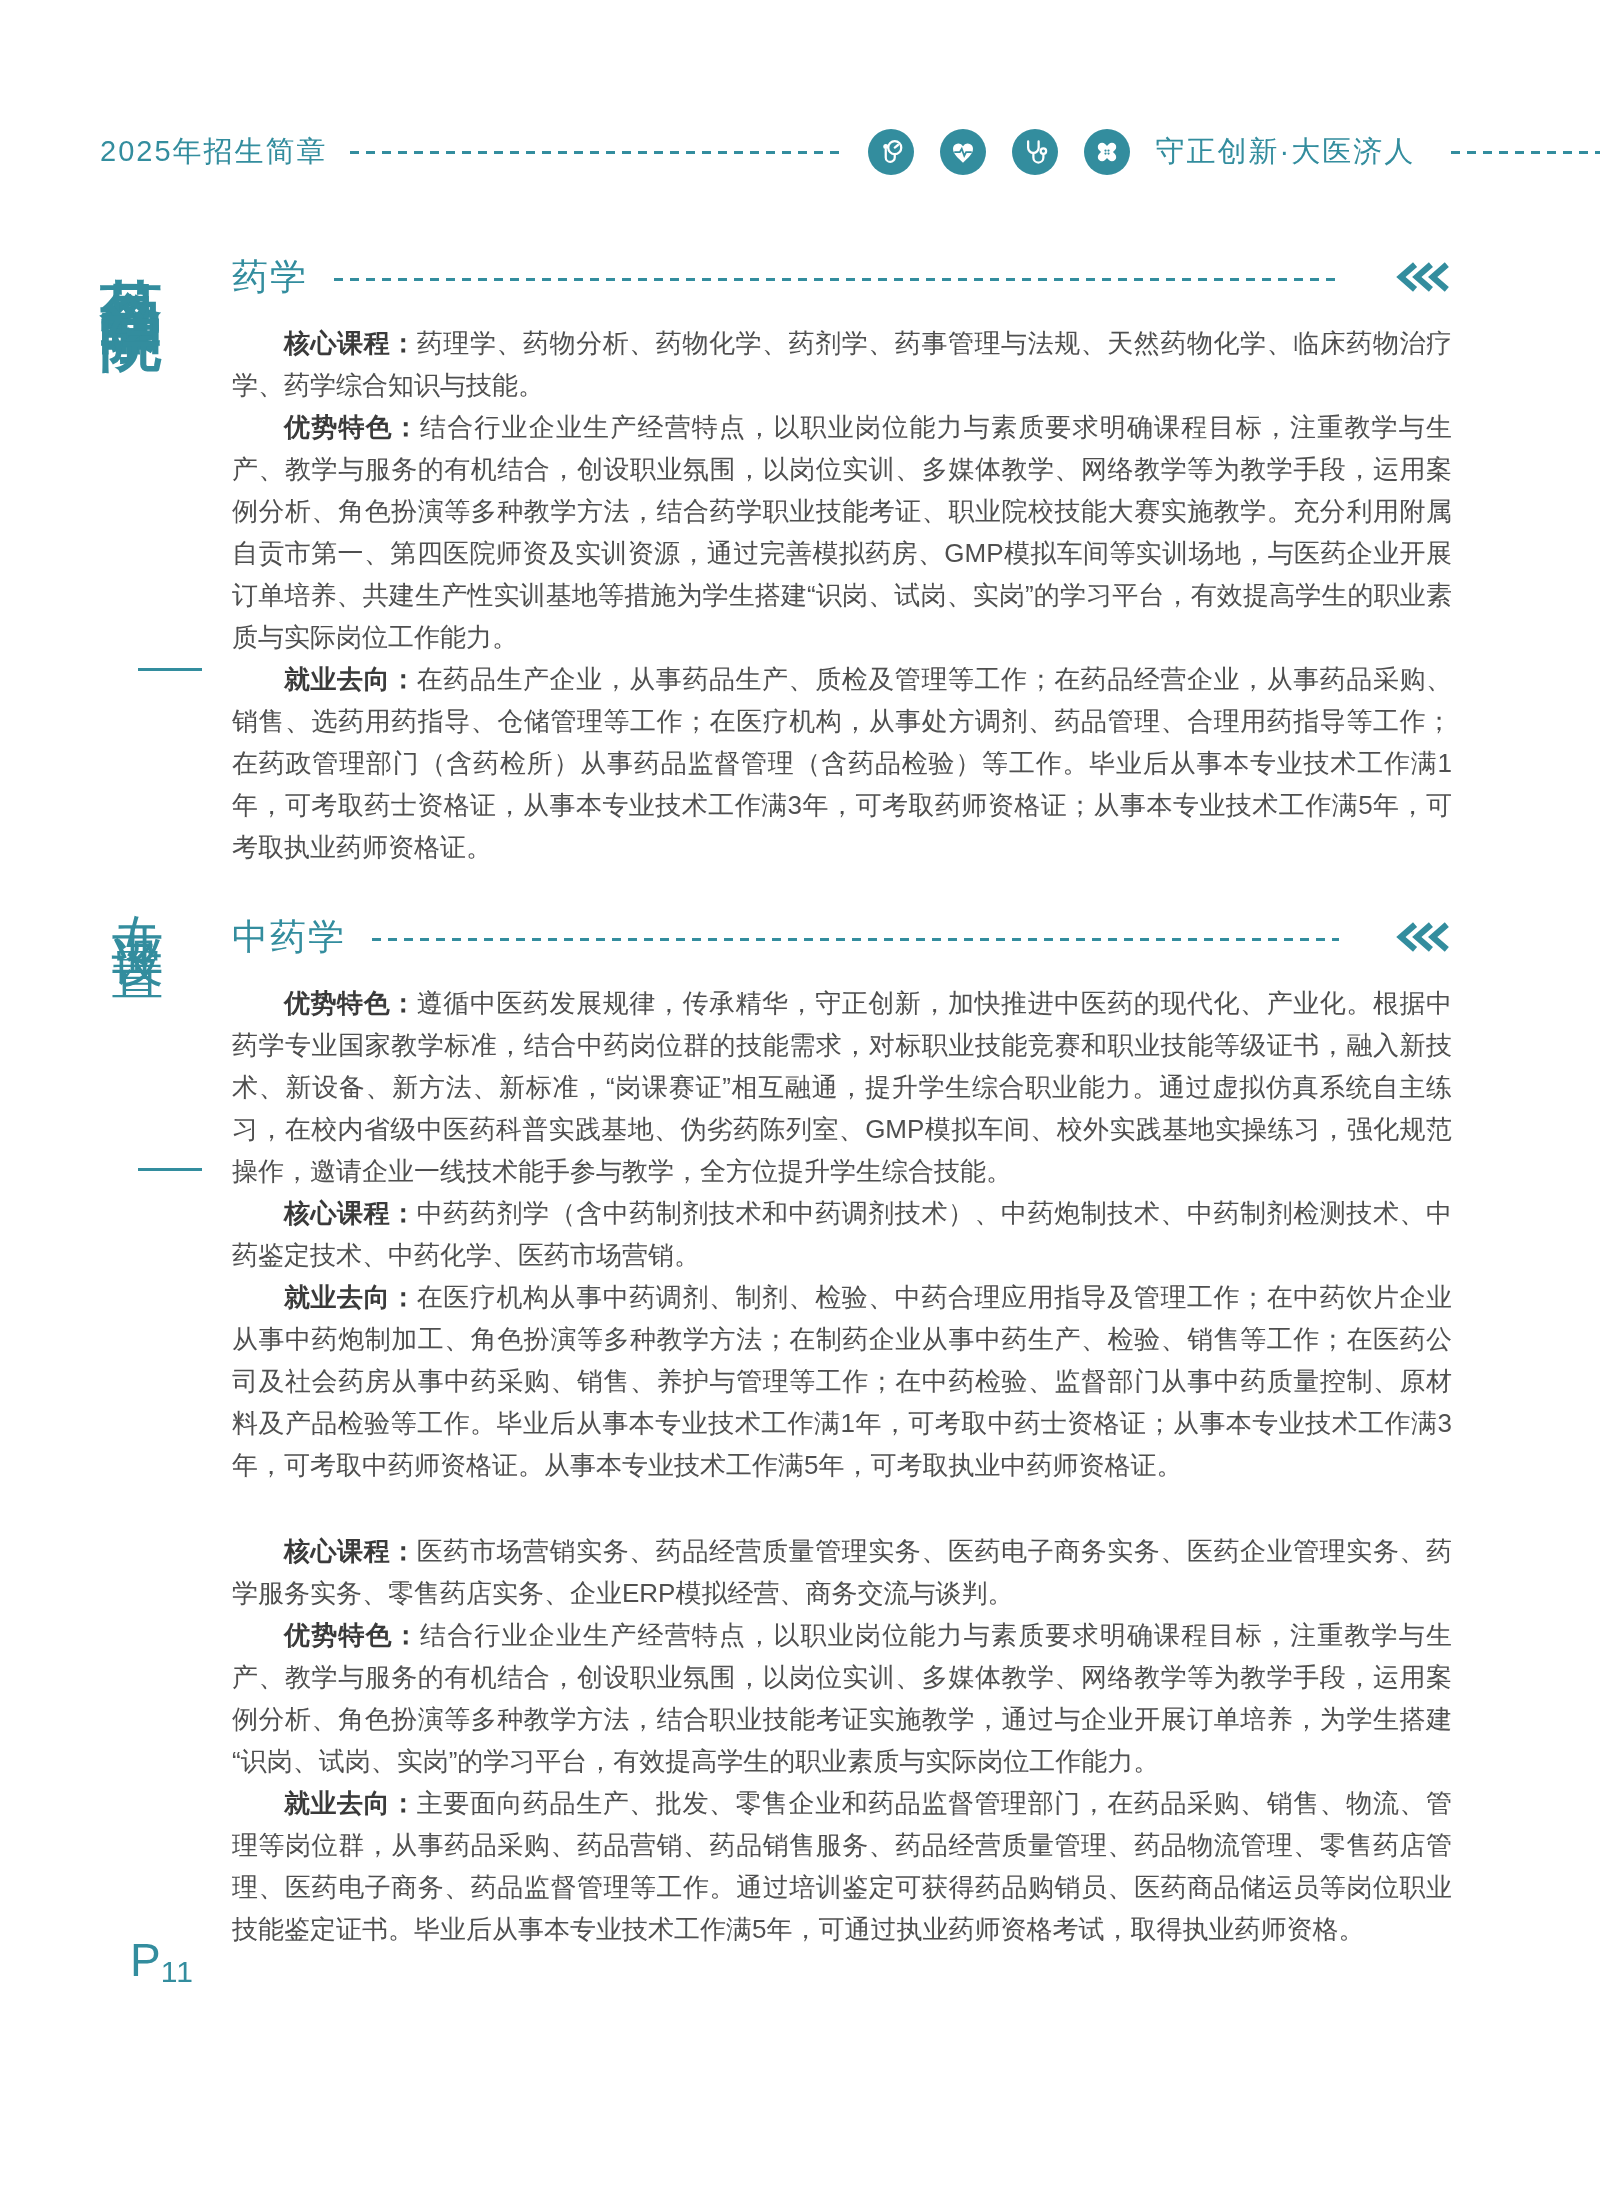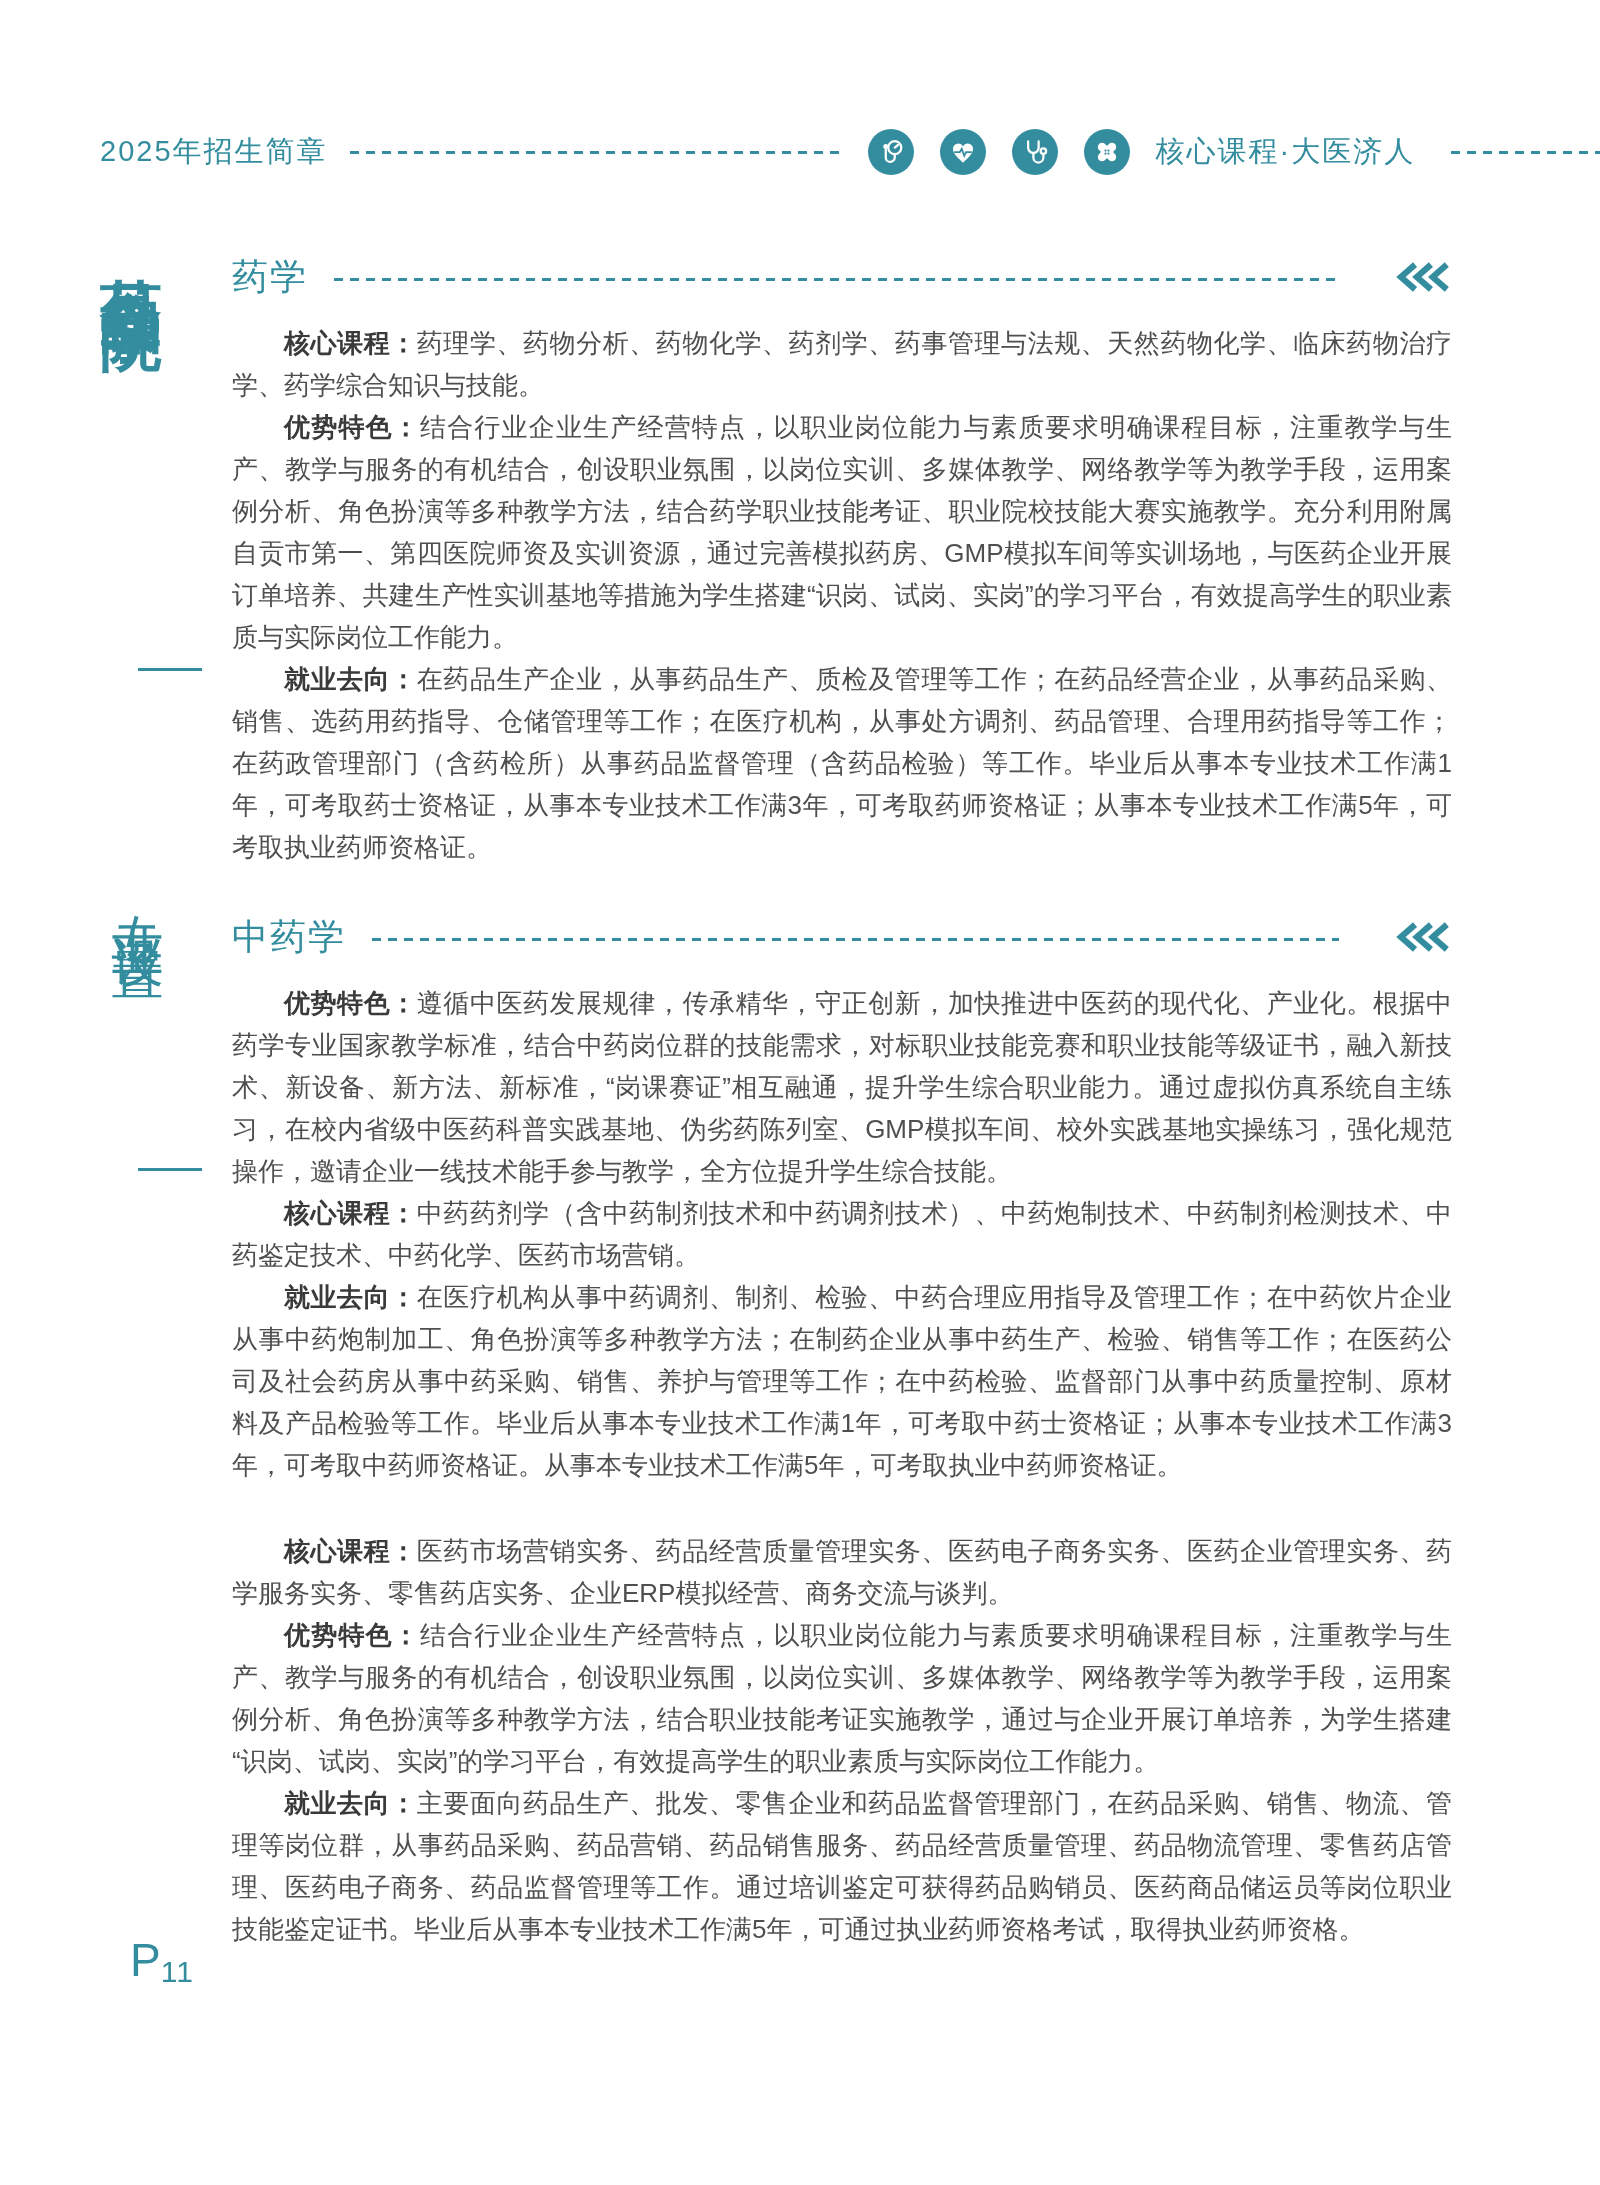--- a/index.html
+++ b/index.html
@@ -116,21 +116,21 @@
         <g transform="rotate(-45 12 12)">
             <rect x="3" y="8.6" width="18" height="6.8" rx="3.4" fill="#ffffff"></rect>
           </g>
         <circle cx="10.8" cy="10.8" r="0.9" fill="#338d9e"></circle>
         <circle cx="13.2" cy="10.8" r="0.9" fill="#338d9e"></circle>
         <circle cx="10.8" cy="13.2" r="0.9" fill="#338d9e"></circle>
         <circle cx="13.2" cy="13.2" r="0.9" fill="#338d9e"></circle>
       </svg>
     </span>
 
-    <span class="topbar-tagline">核心课程·大医济人</span>
+    <span class="topbar-tagline">守正创新·大医济人</span>
     <span class="dashline seg2"></span>
   </header>
 
   <div class="college-name">药品食品学院</div>
   <div class="v-divider d1"></div>
   <div class="section-label">专业设置</div>
   <div class="v-divider d2"></div>
 
   <main class="main">
 

